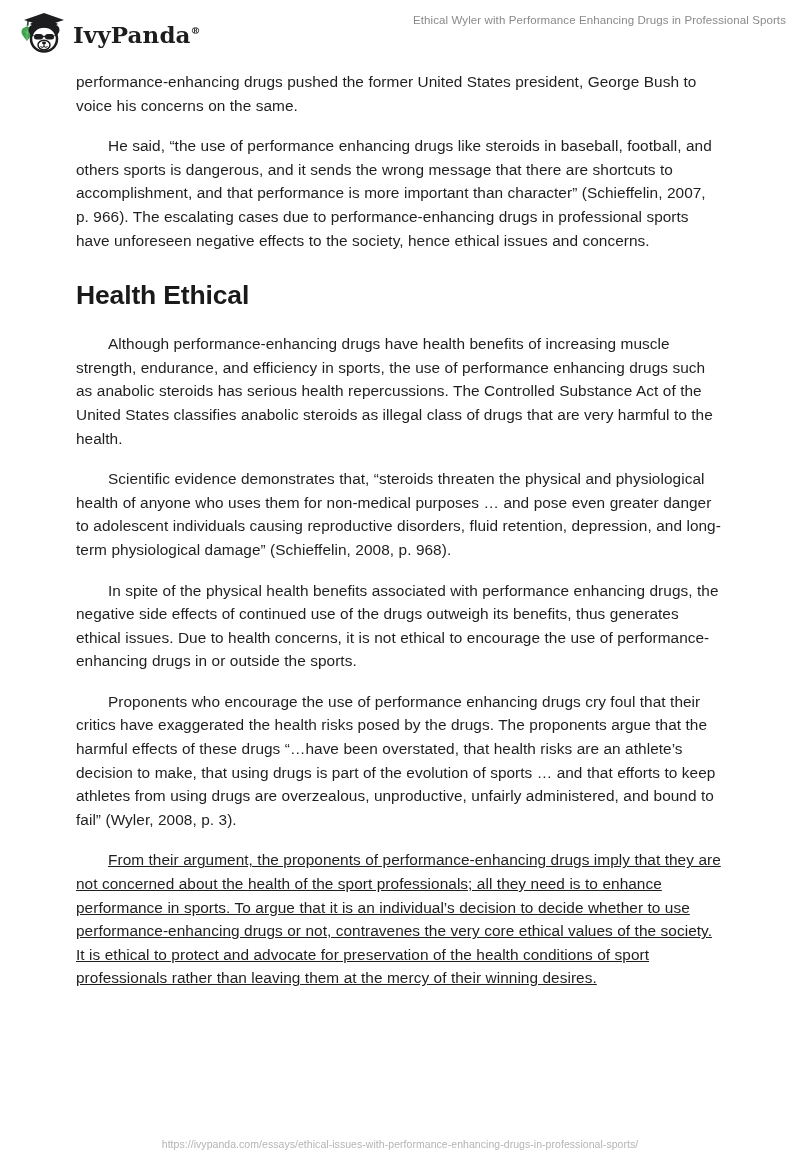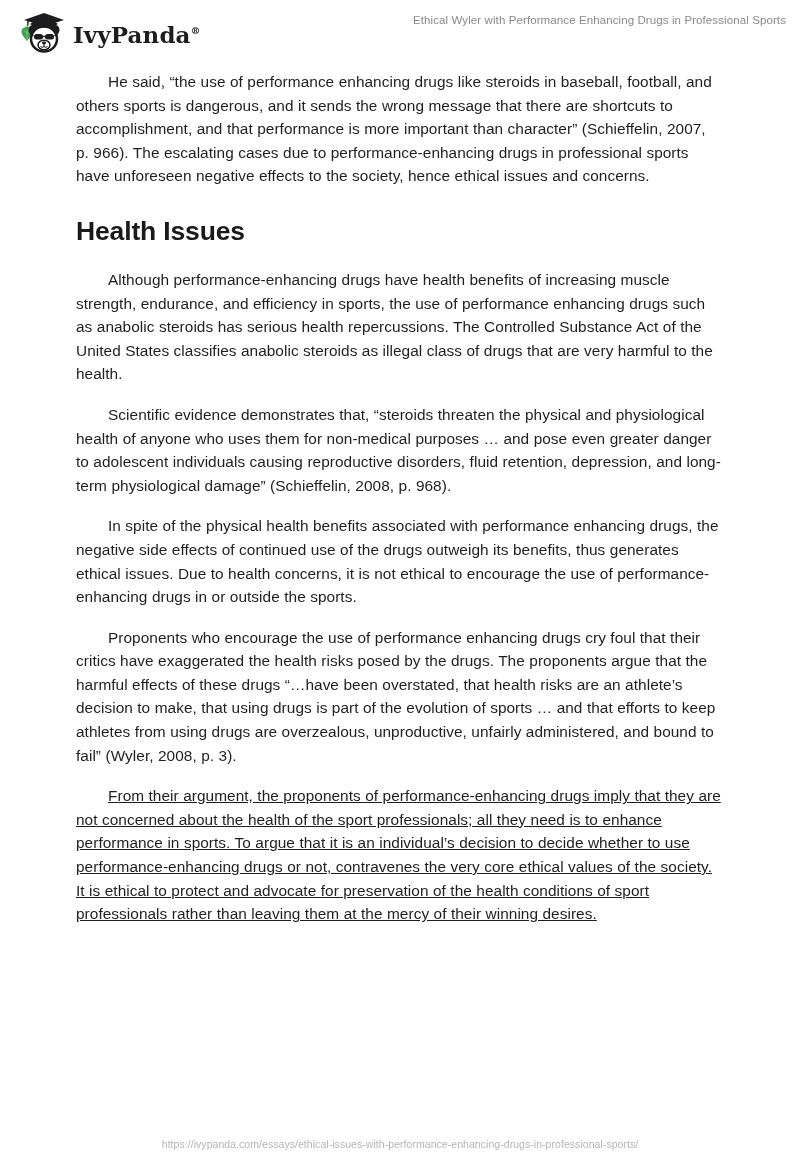--- a/index.html
+++ b/index.html
@@ -168,24 +168,25 @@
         </g>
       </svg>
       <span class="brand-word"><span>IvyPanda</span><span class="brand-reg">®</span></span>
     </a>
 
     <div class="header-title">Ethical Wyler with Performance Enhancing Drugs in Professional Sports</div>
   </div>
 
   <div class="content">
 
+    <p class="para">performance-enhancing drugs pushed the former United States president, George Bush to voice his concerns on the same.</p>
 
     <p class="para indent">He said, “the use of performance enhancing drugs like steroids in baseball, football, and others sports is dangerous, and it sends the wrong message that there are shortcuts to accomplishment, and that performance is more important than character” (Schieffelin, 2007, p. 966). The escalating cases due to performance-enhancing drugs in professional sports have unforeseen negative effects to the society, hence ethical issues and concerns.</p>
 
-    <h2 class="section-heading">Health Issues</h2>
+    <h2 class="section-heading">Health Ethical</h2>
 
     <p class="para indent">Although performance-enhancing drugs have health benefits of increasing muscle strength, endurance, and efficiency in sports, the use of performance enhancing drugs such as anabolic steroids has serious health repercussions. The Controlled Substance Act of the United States classifies anabolic steroids as illegal class of drugs that are very harmful to the health.</p>
 
     <p class="para indent">Scientific evidence demonstrates that, “steroids threaten the physical and physiological health of anyone who uses them for non-medical purposes … and pose even greater danger to adolescent individuals causing reproductive disorders, fluid retention, depression, and long-term physiological damage” (Schieffelin, 2008, p. 968).</p>
 
     <p class="para indent">In spite of the physical health benefits associated with performance enhancing drugs, the negative side effects of continued use of the drugs outweigh its benefits, thus generates ethical issues. Due to health concerns, it is not ethical to encourage the use of performance-enhancing drugs in or outside the sports.</p>
 
     <p class="para indent">Proponents who encourage the use of performance enhancing drugs cry foul that their critics have exaggerated the health risks posed by the drugs. The proponents argue that the harmful effects of these drugs “…have been overstated, that health risks are an athlete’s decision to make, that using drugs is part of the evolution of sports … and that efforts to keep athletes from using drugs are overzealous, unproductive, unfairly administered, and bound to fail” (Wyler, 2008, p. 3).</p>
 
     <p class="para indent tight">From their argument, the proponents of performance-enhancing drugs imply that they are not concerned about the health of the sport professionals; all they need is to enhance performance in sports. To argue that it is an individual’s decision to decide whether to use performance-enhancing drugs or not, contravenes the very core ethical values of the society. It is ethical to protect and advocate for preservation of the health conditions of sport professionals rather than leaving them at the mercy of their winning desires.</p>

